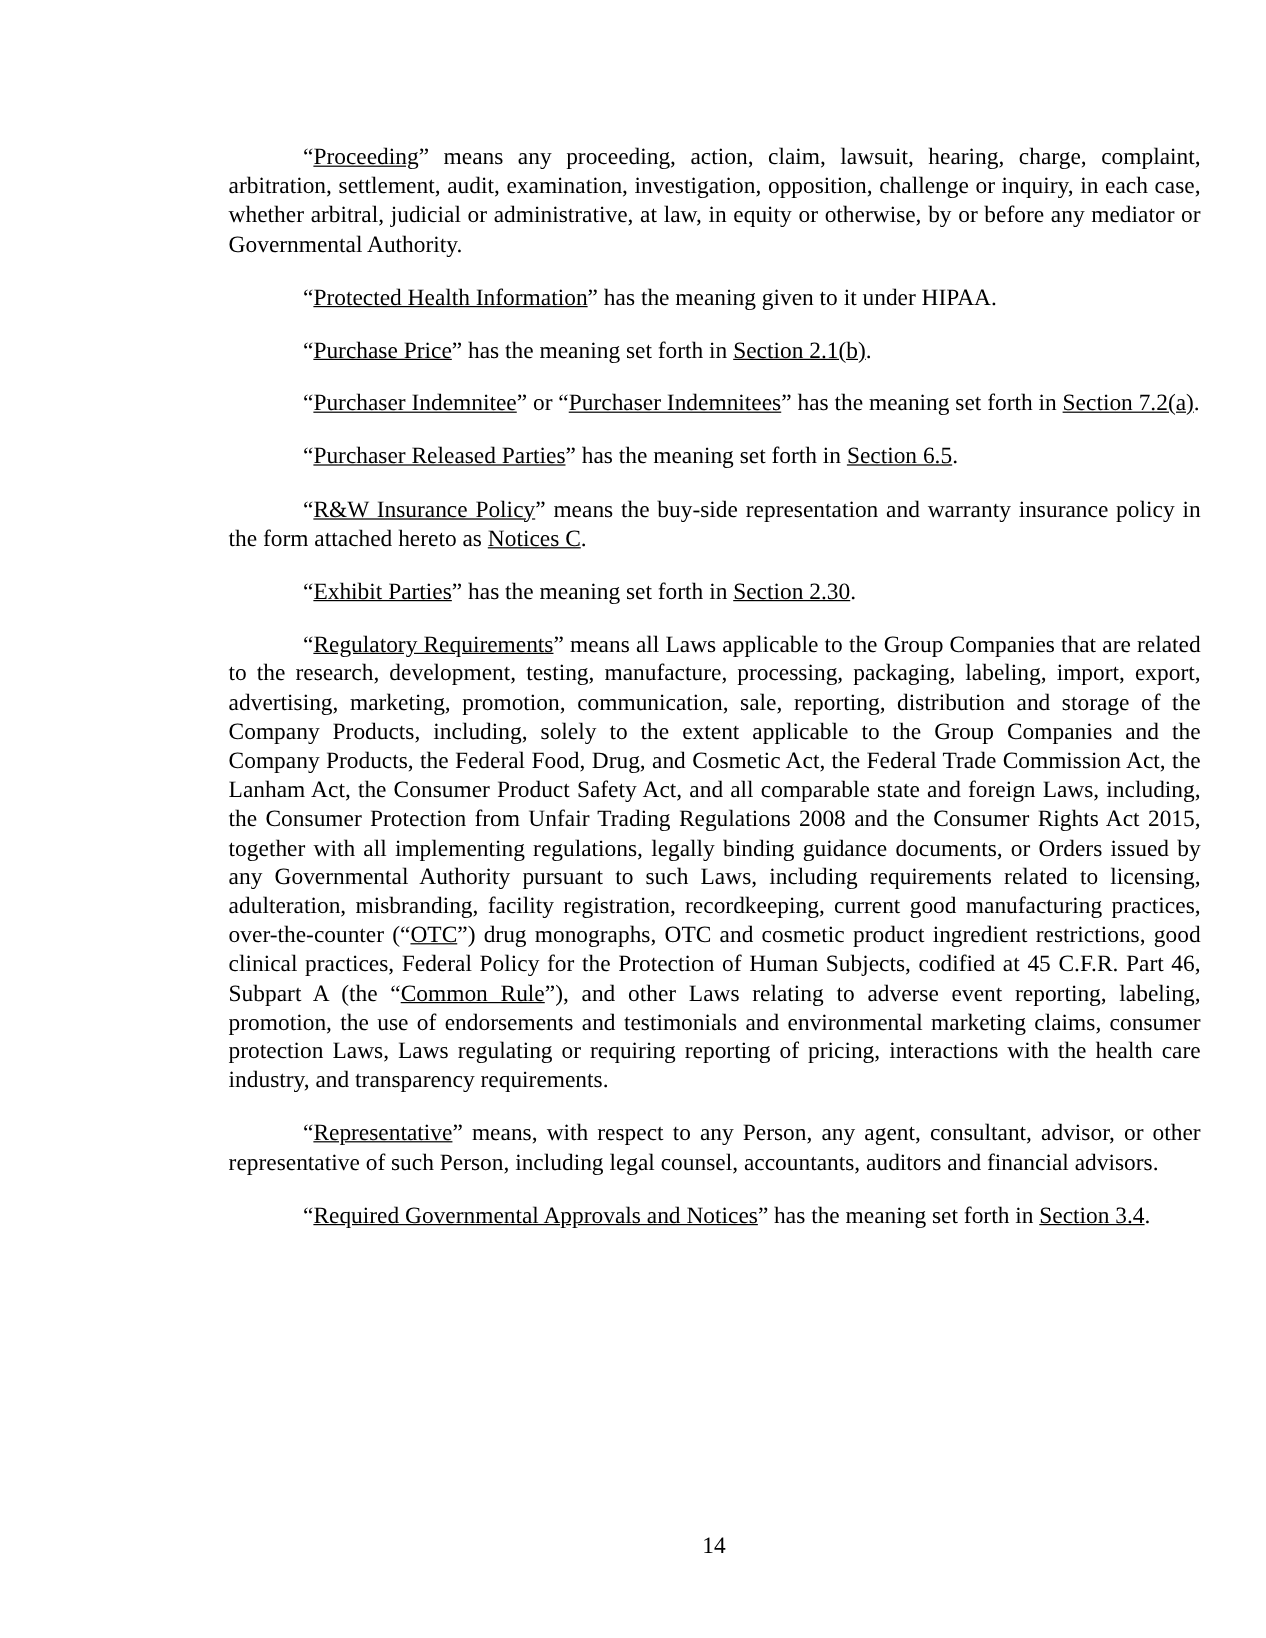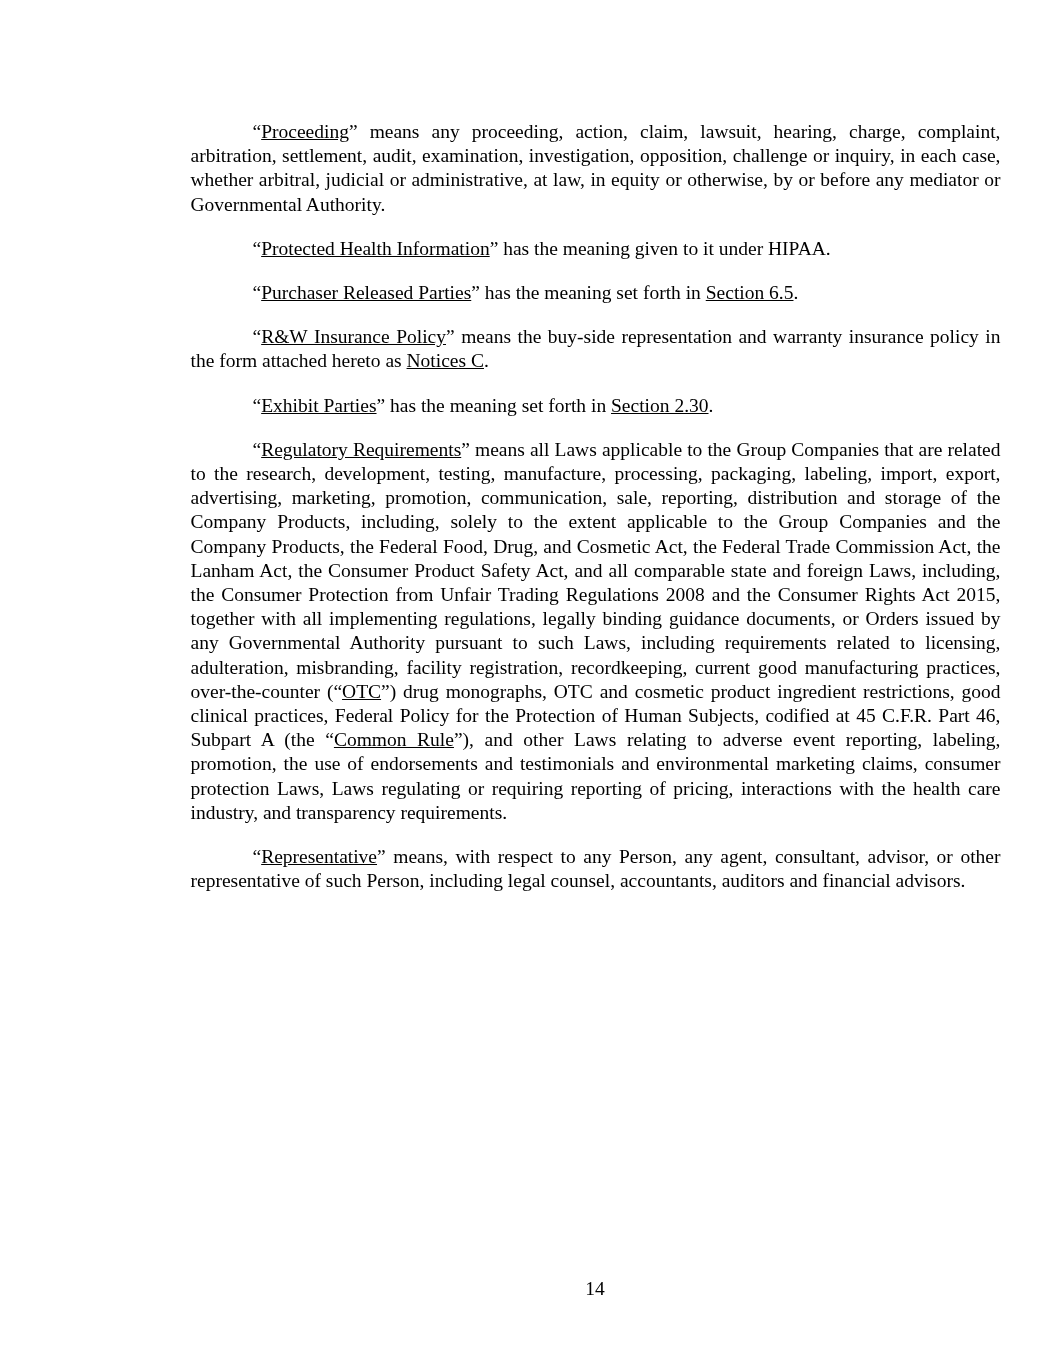--- a/index.html
+++ b/index.html
@@ -48,20 +48,23 @@
     font-family: "Liberation Serif", "DejaVu Serif", serif;
   }
 </style>
 </head>
 <body>
 
 <div class="page">
   <div class="content">
       <p class="para">“<span class="u">Proceeding</span>” means any proceeding, action, claim, lawsuit, hearing, charge, complaint, arbitration, settlement, audit, examination, investigation, opposition, challenge or inquiry, in each case, whether arbitral, judicial or administrative, at law, in equity or otherwise, by or before any mediator or Governmental Authority.</p>
       <p class="para">“<span class="u">Protected Health Information</span>” has the meaning given to it under HIPAA.</p>
+      <p class="para">“<span class="u">Purchase Price</span>” has the meaning set forth in <span class="u">Section 2.1(b)</span>.</p>
+      <p class="para">“<span class="u">Purchaser Indemnitee</span>” or “<span class="u">Purchaser Indemnitees</span>” has the meaning set forth in <span class="u">Section 7.2(a)</span>.</p>
       <p class="para">“<span class="u">Purchaser Released Parties</span>” has the meaning set forth in <span class="u">Section 6.5</span>.</p>
       <p class="para">“<span class="u">R&amp;W Insurance Policy</span>” means the buy-side representation and warranty insurance policy in the form attached hereto as <span class="u">Notices C</span>.</p>
       <p class="para">“<span class="u">Exhibit Parties</span>” has the meaning set forth in <span class="u">Section 2.30</span>.</p>
       <p class="para">“<span class="u">Regulatory Requirements</span>” means all Laws applicable to the Group Companies that are related to the research, development, testing, manufacture, processing, packaging, labeling, import, export, advertising, marketing, promotion, communication, sale, reporting, distribution and storage of the Company Products, including, solely to the extent applicable to the Group Companies and the Company Products, the Federal Food, Drug, and Cosmetic Act, the Federal Trade Commission Act, the Lanham Act, the Consumer Product Safety Act, and all comparable state and foreign Laws, including, the Consumer Protection from Unfair Trading Regulations 2008 and the Consumer Rights Act 2015, together with all implementing regulations, legally binding guidance documents, or Orders issued by any Governmental Authority pursuant to such Laws, including requirements related to licensing, adulteration, misbranding, facility registration, recordkeeping, current good manufacturing practices, over-the-counter (“<span class="u">OTC</span>”) drug monographs, OTC and cosmetic product ingredient restrictions, good clinical practices, Federal Policy for the Protection of Human Subjects, codified at 45 C.F.R. Part 46, Subpart A (the “<span class="u">Common Rule</span>”), and other Laws relating to adverse event reporting, labeling, promotion, the use of endorsements and testimonials and environmental marketing claims, consumer protection Laws, Laws regulating or requiring reporting of pricing, interactions with the health care industry, and transparency requirements.</p>
       <p class="para">“<span class="u">Representative</span>” means, with respect to any Person, any agent, consultant, advisor, or other representative of such Person, including legal counsel, accountants, auditors and financial advisors.</p>
+      <p class="para">“<span class="u">Required Governmental Approvals and Notices</span>” has the meaning set forth in <span class="u">Section 3.4</span>.</p>
     </div>
   <div class="footer">14</div>
 </div>
 
 </body></html>

